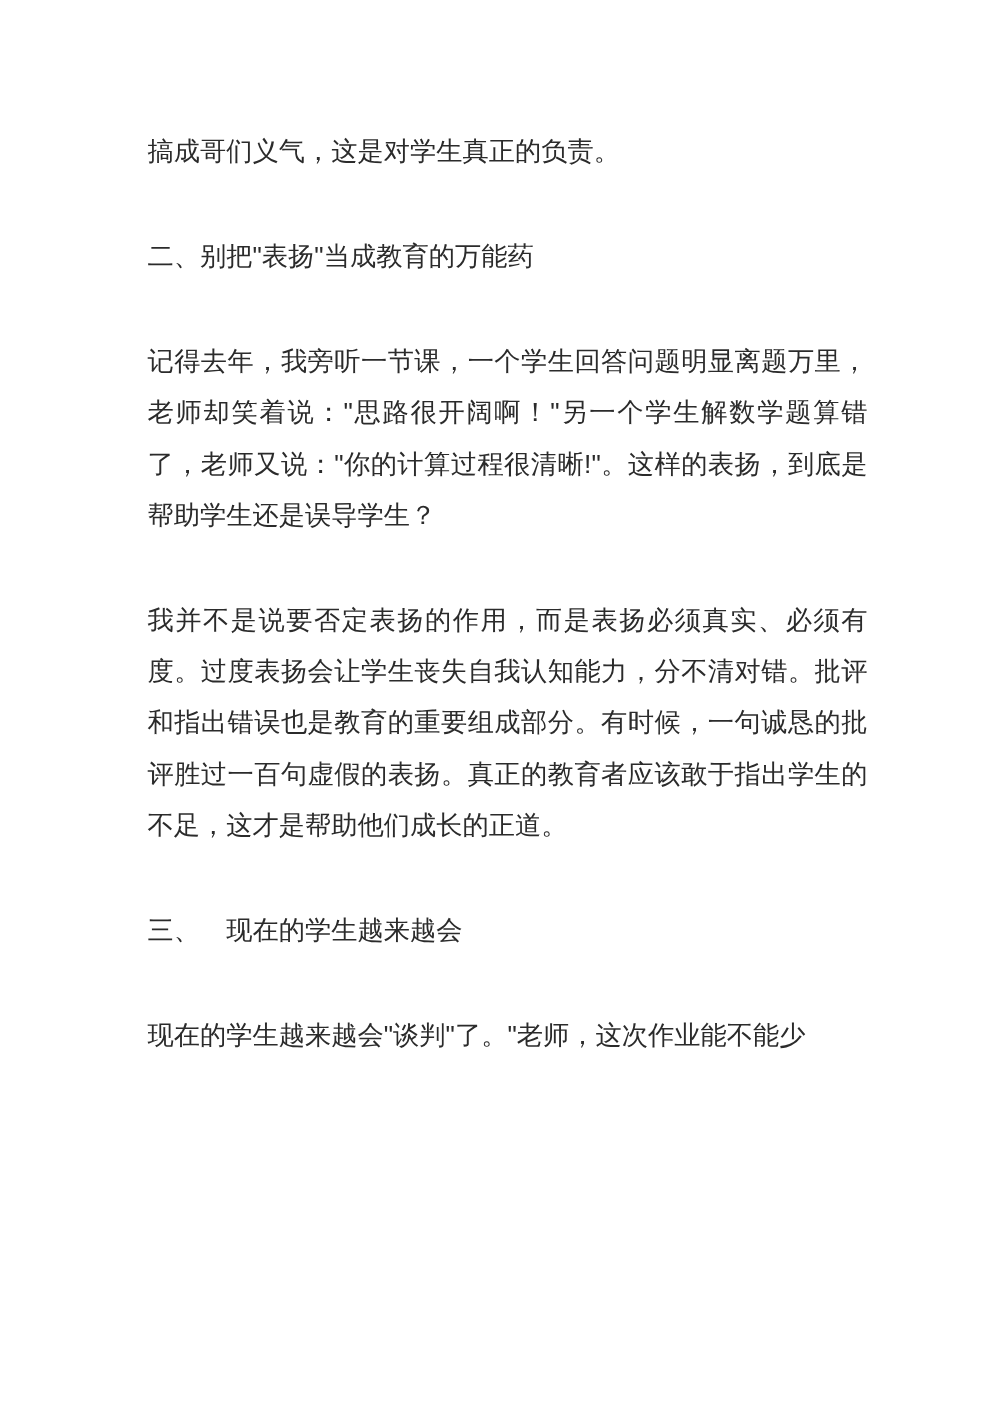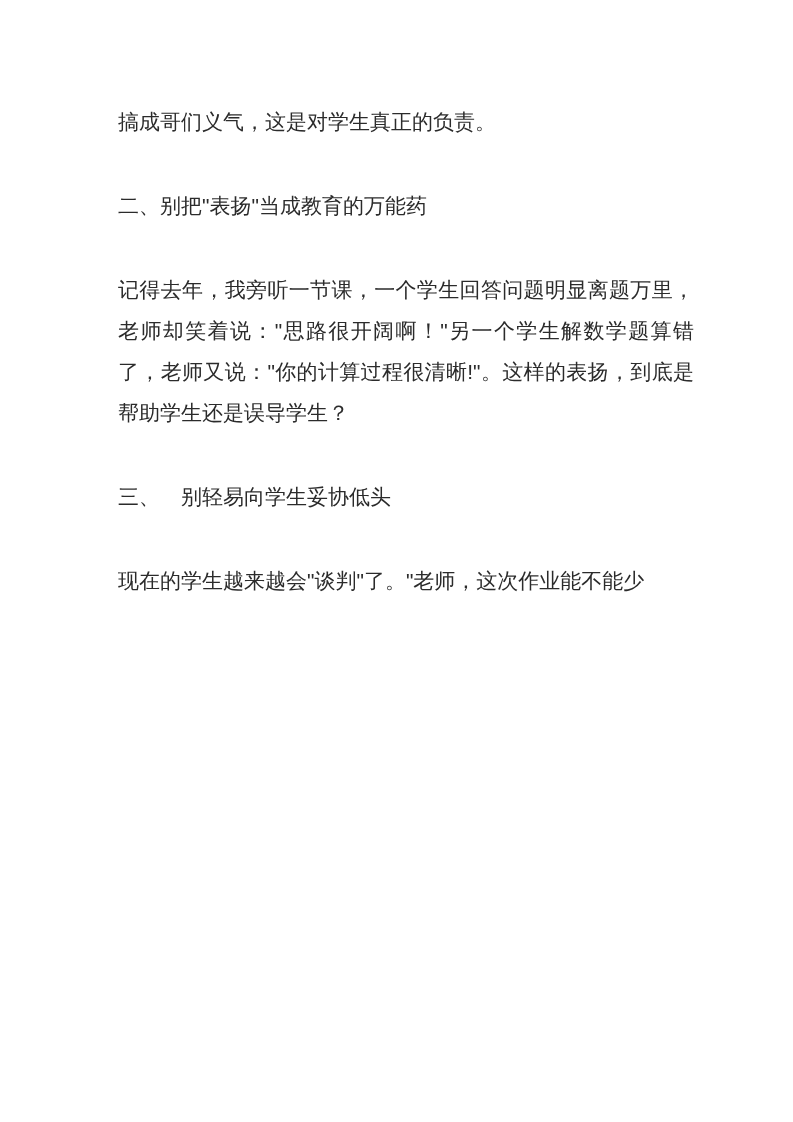--- a/index.html
+++ b/index.html
@@ -48,16 +48,17 @@
   }
 </style>
 </head>
 <body>
 
 <div class="page">
   <div class="content">
     <p class="para">搞成哥们义气，这是对学生真正的负责。</p>
     <p class="para heading">二、别把"表扬"当成教育的万能药</p>
     <p class="para">记得去年，我旁听一节课，一个学生回答问题明显离题万里，老师却笑着说："思路很开阔啊！"另一个学生解数学题算错了，老师又说："你的计算过程很清晰!"。这样的表扬，到底是帮助学生还是误导学生？</p>
-    <p class="para heading">三、　别轻易向学生妥协低头</p>
+    <p class="para">我并不是说要否定表扬的作用，而是表扬必须真实、必须有度。过度表扬会让学生丧失自我认知能力，分不清对错。批评和指出错误也是教育的重要组成部分。有时候，一句诚恳的批评胜过一百句虚假的表扬。真正的教育者应该敢于指出学生的不足，这才是帮助他们成长的正道。</p>
+    <p class="para heading">三、　现在的学生越来越会</p>
     <p class="para">现在的学生越来越会"谈判"了。"老师，这次作业能不能少</p>
   </div>
 </div>
 
 </body></html>

